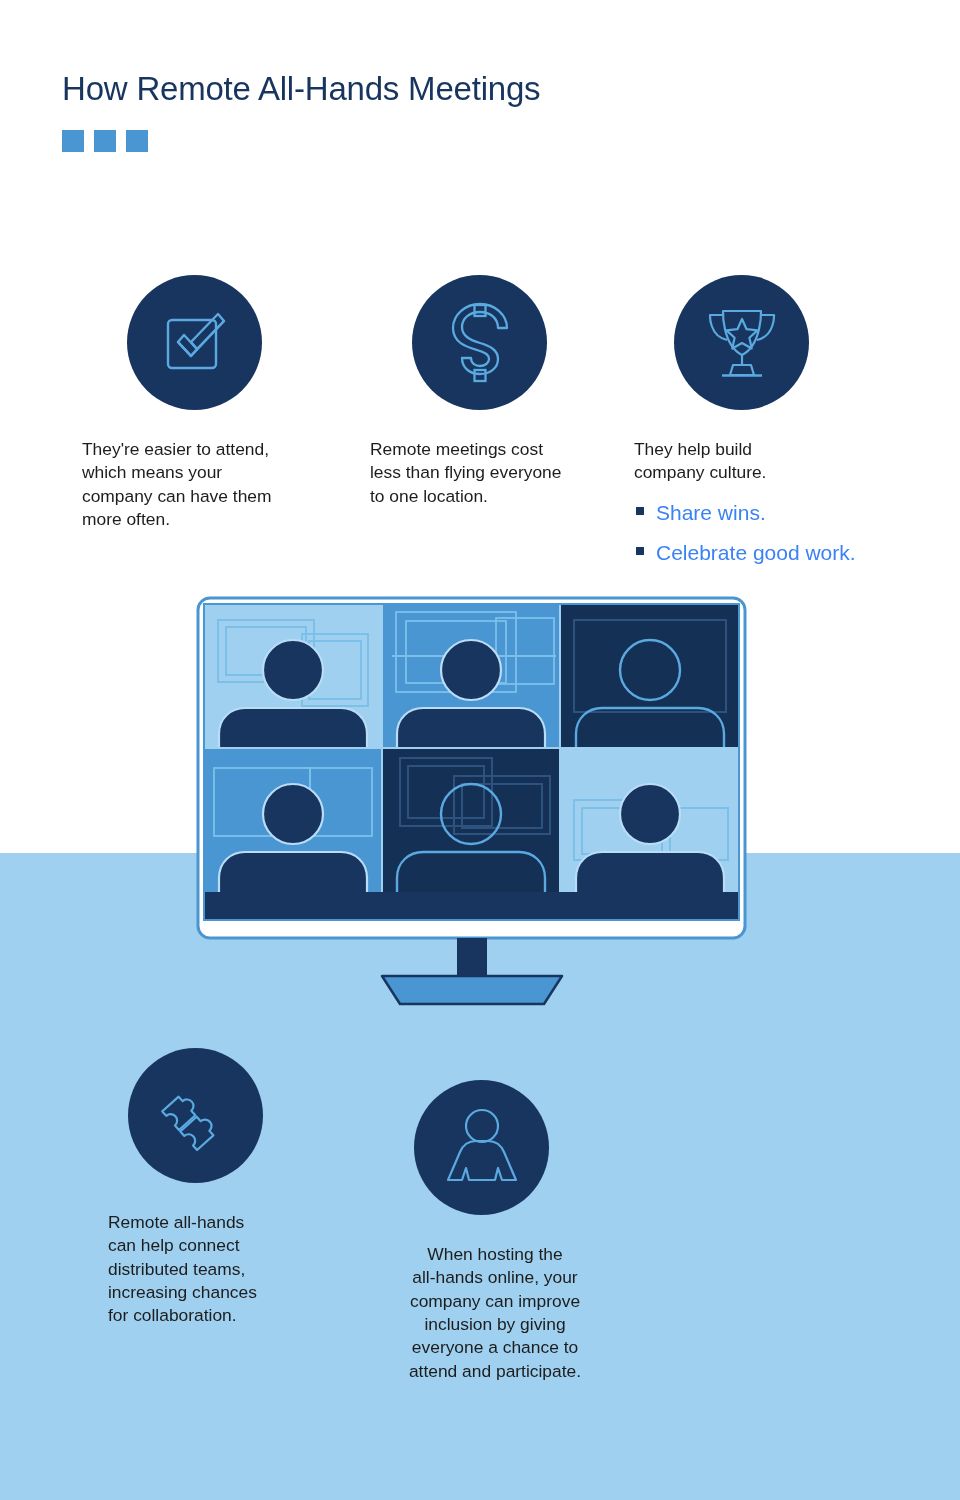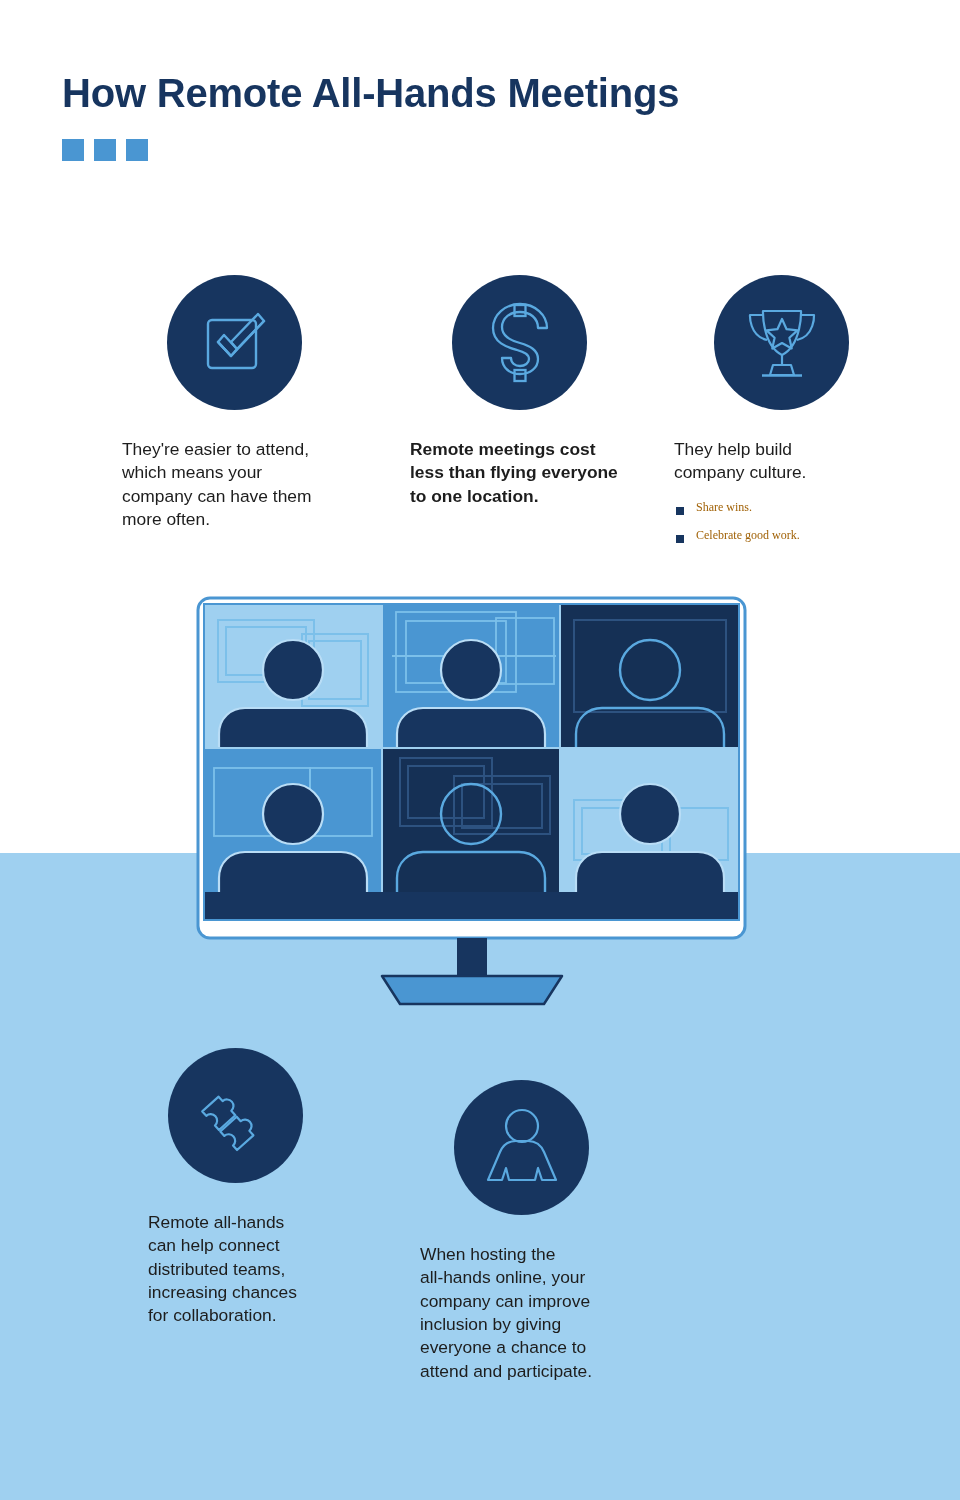--- a/index.html
+++ b/index.html
@@ -33,42 +33,41 @@
 
   #page { position: absolute; inset: 0; }
 
   
   #header {
     position: absolute;
     left: 62px; top: 68px;
     width: 700px;
   }
   .title-line {
-    font-size: 40px;
-    font-weight: bold;
+    font-size: 33px;
+    font-weight: normal;
     color: #17355f;
     line-height: 1.28;
     letter-spacing: -0.2px;
     white-space: nowrap;
   }
   #square-row {
     display: flex;
     gap: 10px;
     margin-top: 20px;
   }
   .accent-square {
     width: 22px; height: 22px;
     background: #4a96d2;
   }
 
   
   .card {
     position: absolute;
     width: 270px;
-    margin-left: 40px;
   }
   .icon-circle {
     width: 135px; height: 135px;
     border-radius: 50%;
     background: #17355f;
     display: flex;
     align-items: center;
     justify-content: center;
   }
   .icon-circle svg { display: block; }
@@ -77,48 +76,47 @@
     line-height: 1.34;
     color: #1d1d1d;
     margin-top: 28px;
     white-space: pre-line;
   }
   .bullet-list {
     margin-top: 14px;
     list-style: none;
   }
   .bullet-list li {
-    font-size: 12px;
+    font-size: 21px;
     line-height: 1.34;
-    color: #a16207;
+    color: #3b82f6;
     padding-left: 22px;
     position: relative;
     margin-bottom: 12px;
-    font-family: Liberation Serif, serif;
   }
   .bullet-list li::before {
     content: "";
     position: absolute;
     left: 2px; top: 8px;
     width: 8px; height: 8px;
     background: #17355f;
   }
 
   
   #card-top-0 { left: 82px;  top: 275px; }
-  #card-top-1 { left: 370px; top: 275px; width: 250px; font-weight: bold; }
+  #card-top-1 { left: 370px; top: 275px; width: 250px; }
   #card-top-2 { left: 634px; top: 275px; width: 260px; }
 
   #card-top-0 .icon-circle { margin-left: 45px; }
   #card-top-1 .icon-circle { margin-left: 42px; }
   #card-top-2 .icon-circle { margin-left: 40px; }
 
   
   #card-bot-0 { left: 108px; top: 1048px; width: 200px; }
-  #card-bot-1 { left: 380px; top: 1080px; width: 230px; }
+  #card-bot-1 { left: 380px; top: 1080px; width: 230px; text-align: center; }
   #card-bot-2 { left: 672px; top: 1080px; width: 230px; }
 
   #card-bot-0 .icon-circle { margin-left: 20px; }
   #card-bot-1 .icon-circle { margin-left: 34px; }
   #card-bot-2 .icon-circle { margin-left: 38px; }
 
   
   #monitor { position: absolute; left: 196px; top: 596px; }
 </style>
 </head>

